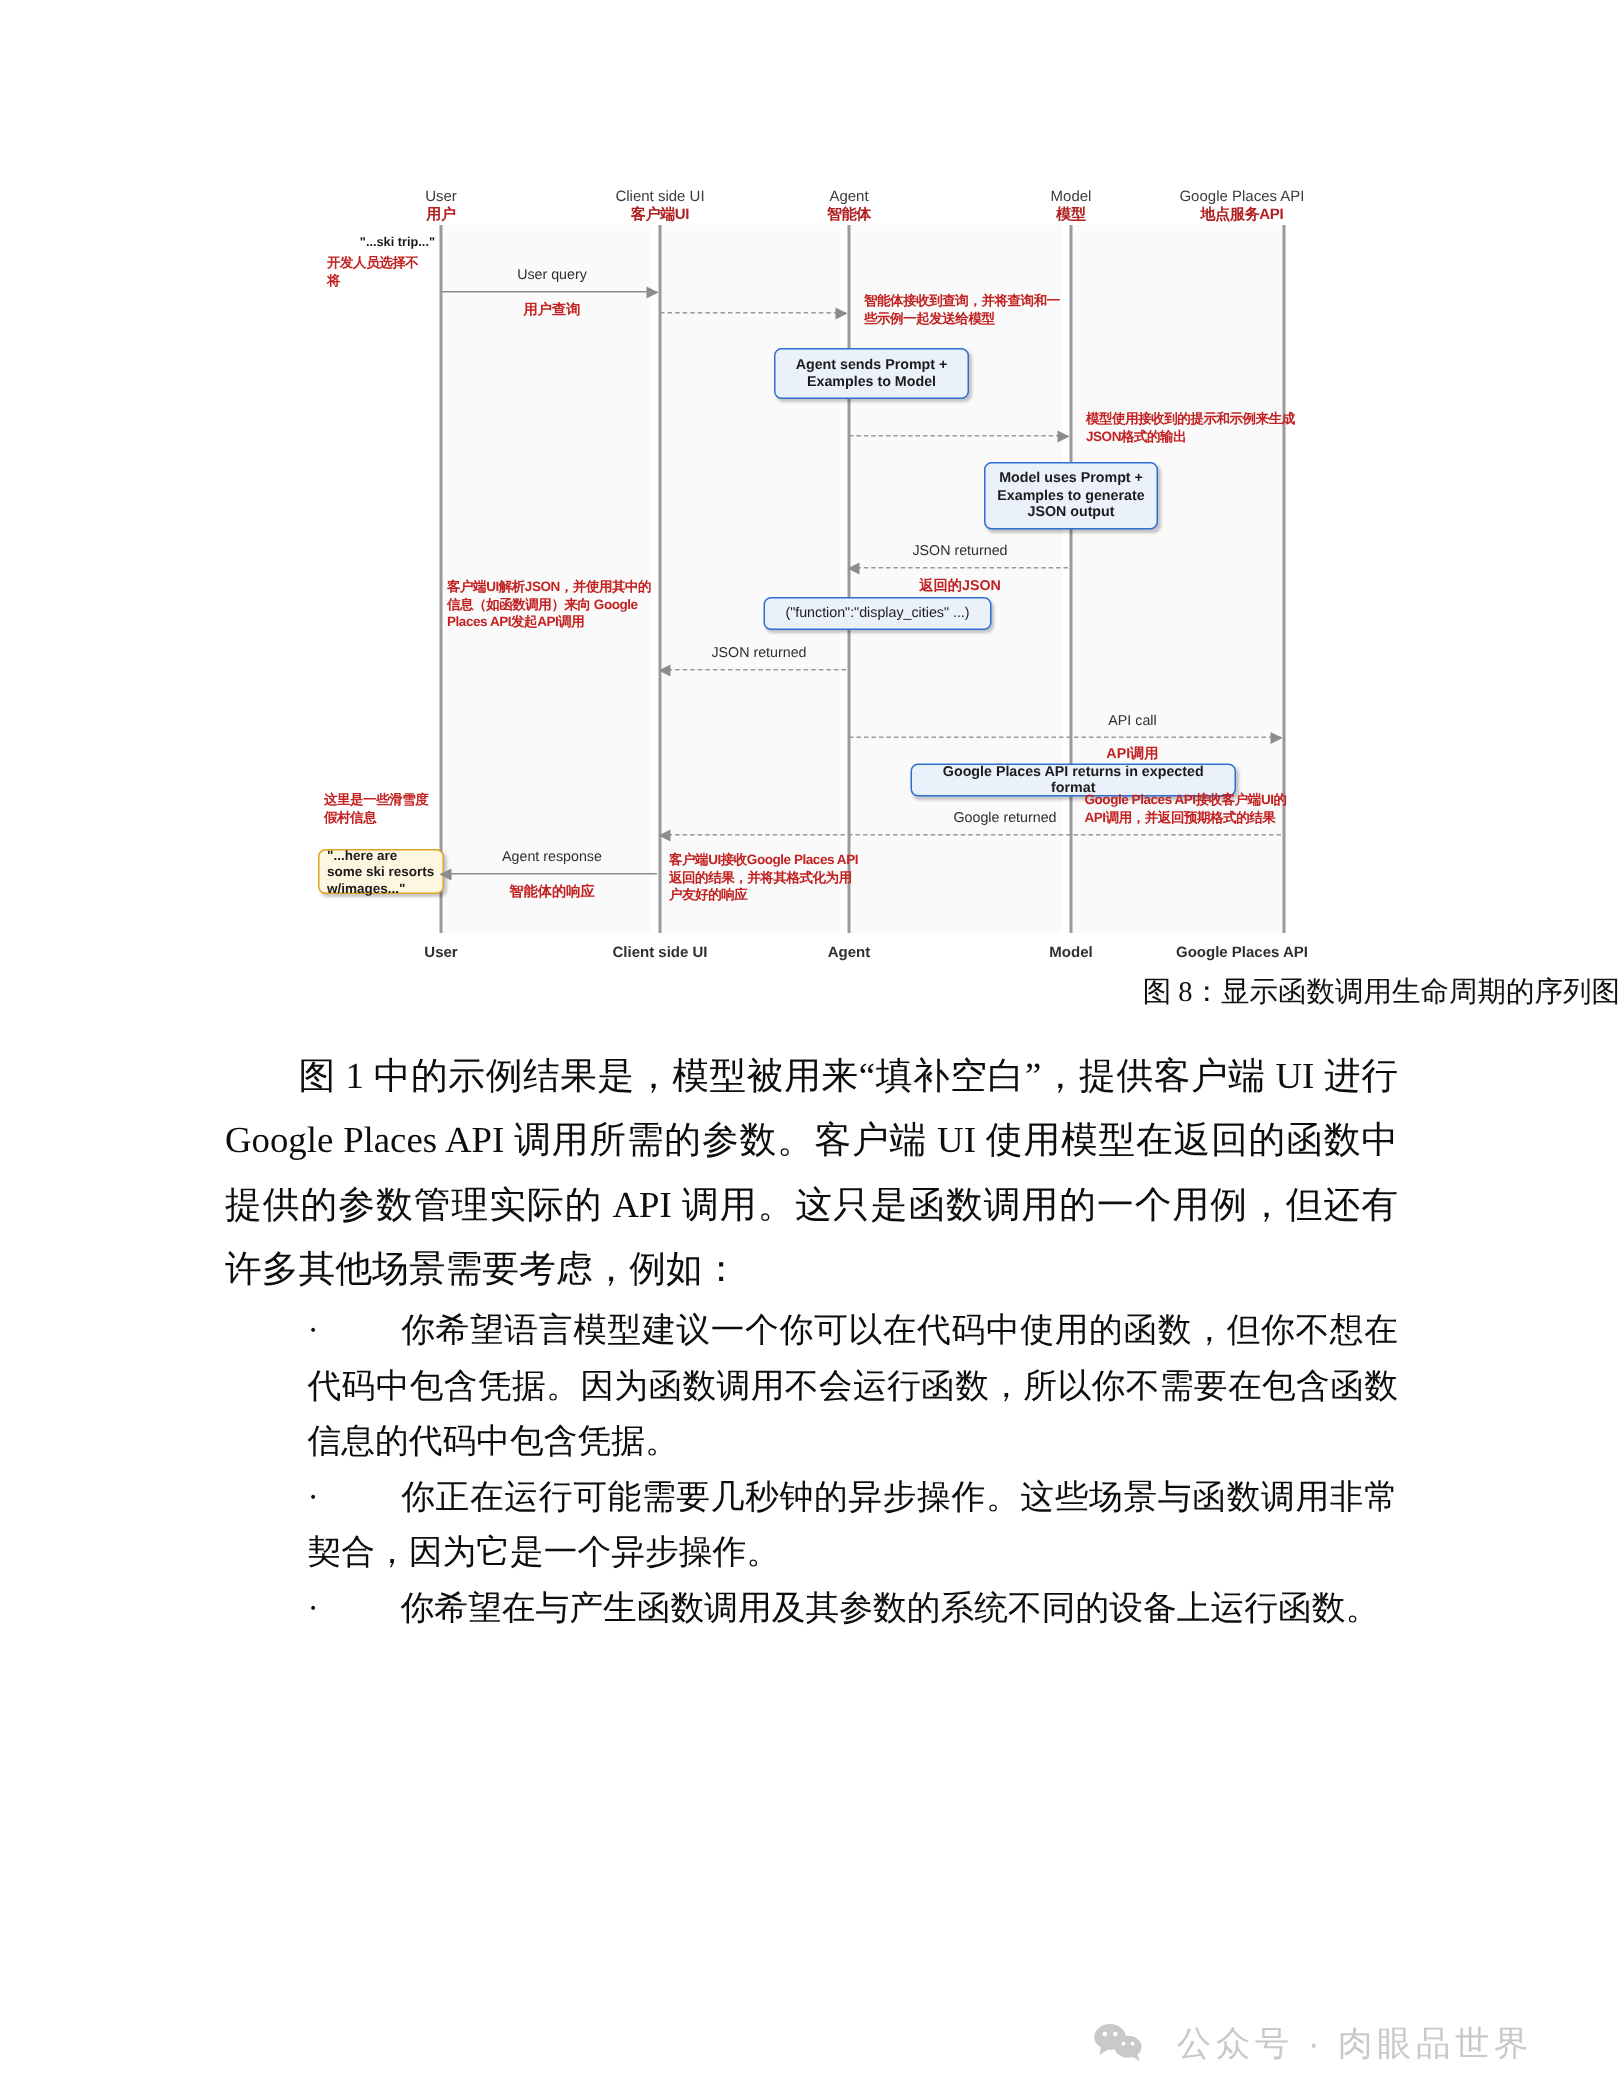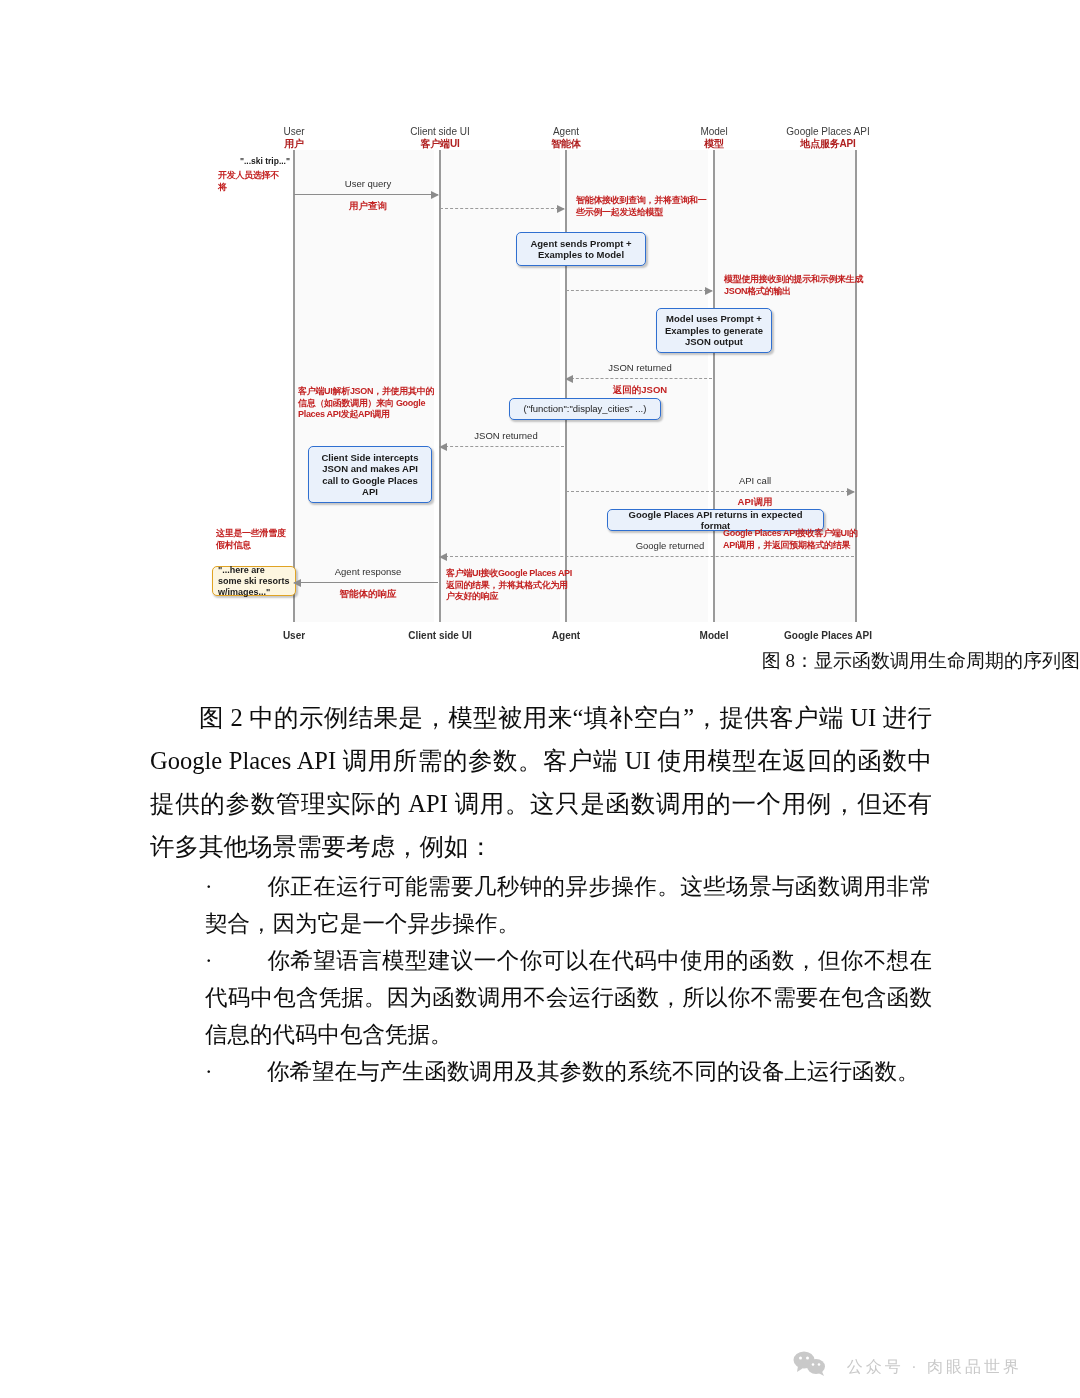--- a/index.html
+++ b/index.html
@@ -197,21 +197,21 @@
   }
 
   
   #footer {
     position: absolute;
     left: 0; right: 0;
     bottom: 18px;
     text-align: right;
     padding-right: 58px;
     color: #c9c9c9;
-    font-size: 16px;
+    font-size: 23px;
     letter-spacing: 3px;
     font-family: "Liberation Sans", sans-serif;
   }
   #footer .wicon {
     display: inline-block;
     vertical-align: -4px;
     margin-right: 12px;
   }
 </style>
 </head>
@@ -290,21 +290,20 @@
 
   <div class="bbox" style="left:281px;top:270px;width:152px;height:22px;display:flex;align-items:center;justify-content:center;font-weight:normal;">("function":"display_cities" ...)</div>
 
   <div class="note" style="left:70px;top:258px;width:140px;">客户端UI解析JSON，并使用其中的信息（如函数调用）来向 Google Places API发起API调用</div>
 
   <div class="arrow l dashed" style="left:212px;top:318px;width:124px;">
     <span class="head"></span>
   </div>
   <div class="alabel" style="left:278px;top:302px;">JSON returned</div>
 
-  <div class="bbox" style="left:80px;top:318px;width:124px;height:57px;display:flex;align-items:center;justify-content:center;">Client Side intercepts JSON and makes API call to Google Places API</div>
 
   <div class="arrow r dashed" style="left:338px;top:363px;width:288px;">
     <span class="head"></span>
   </div>
   <div class="alabel" style="left:527px;top:347px;">API call</div>
   <div class="alabel cn" style="left:527px;top:368px;">API调用</div>
 
   <div class="bbox" style="left:379px;top:381px;width:217px;height:22px;display:flex;align-items:center;justify-content:center;">Google Places API returns in expected format</div>
 
   <div class="note" style="left:495px;top:400px;width:142px;">Google Places API接收客户端UI的API调用，并返回预期格式的结果</div>
@@ -324,24 +323,24 @@
   <div class="alabel" style="left:140px;top:438px;">Agent response</div>
   <div class="alabel cn" style="left:140px;top:460px;">智能体的响应</div>
 
   <div class="note" style="left:218px;top:440px;width:130px;">客户端UI接收Google Places API返回的结果，并将其格式化为用户友好的响应</div>
 
 </div>
 
 <div id="caption">图 8：显示函数调用生命周期的序列图</div>
 
 <div id="body">
-  <p class="ind">图 2 中的示例结果是，模型被用来“填补空白”，提供客户端 UI 进行 Google Places API 调用所需的参数。客户端 UI 使用模型在返回的函数中提供的参数管理实际的 API 调用。这只是函数调用的一个用例，但还有许多其他场景需要考虑，例如：</p>
+  <p class="ind">图 1 中的示例结果是，模型被用来“填补空白”，提供客户端 UI 进行 Google Places API 调用所需的参数。客户端 UI 使用模型在返回的函数中提供的参数管理实际的 API 调用。这只是函数调用的一个用例，但还有许多其他场景需要考虑，例如：</p>
   <ul class="bullets">
+    <li><span class="dot"></span><span>你希望语言模型建议一个你可以在代码中使用的函数，但你不想在代码中包含凭据。因为函数调用不会运行函数，所以你不需要在包含函数信息的代码中包含凭据。</span></li>
     <li><span class="dot"></span><span>你正在运行可能需要几秒钟的异步操作。这些场景与函数调用非常契合，因为它是一个异步操作。</span></li>
-    <li><span class="dot"></span><span>你希望语言模型建议一个你可以在代码中使用的函数，但你不想在代码中包含凭据。因为函数调用不会运行函数，所以你不需要在包含函数信息的代码中包含凭据。</span></li>
     <li><span class="dot"></span><span>你希望在与产生函数调用及其参数的系统不同的设备上运行函数。</span></li>
   </ul>
 </div>
 
 <div id="footer">
   <span class="wicon">
     <svg width="34" height="26" viewBox="0 0 34 26" xmlns="http://www.w3.org/2000/svg">
       <ellipse cx="11" cy="10" rx="10.5" ry="8.6" fill="#c9c9c9"></ellipse>
       <polygon points="5,16 4,22 9.5,18.5" fill="#c9c9c9"></polygon>
       <ellipse cx="23" cy="16.5" rx="9" ry="7.4" fill="#c9c9c9"></ellipse>

